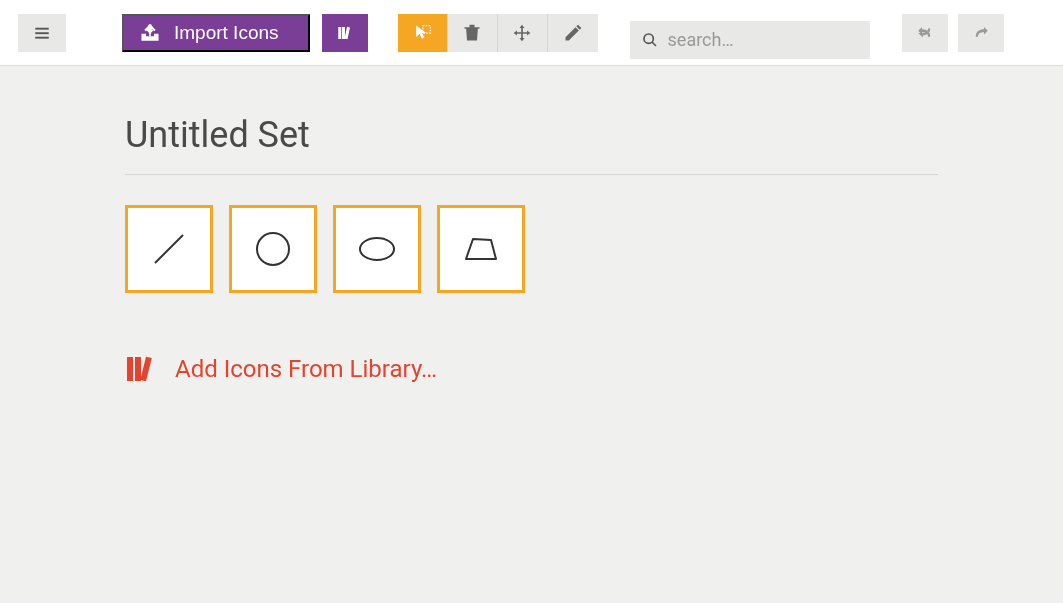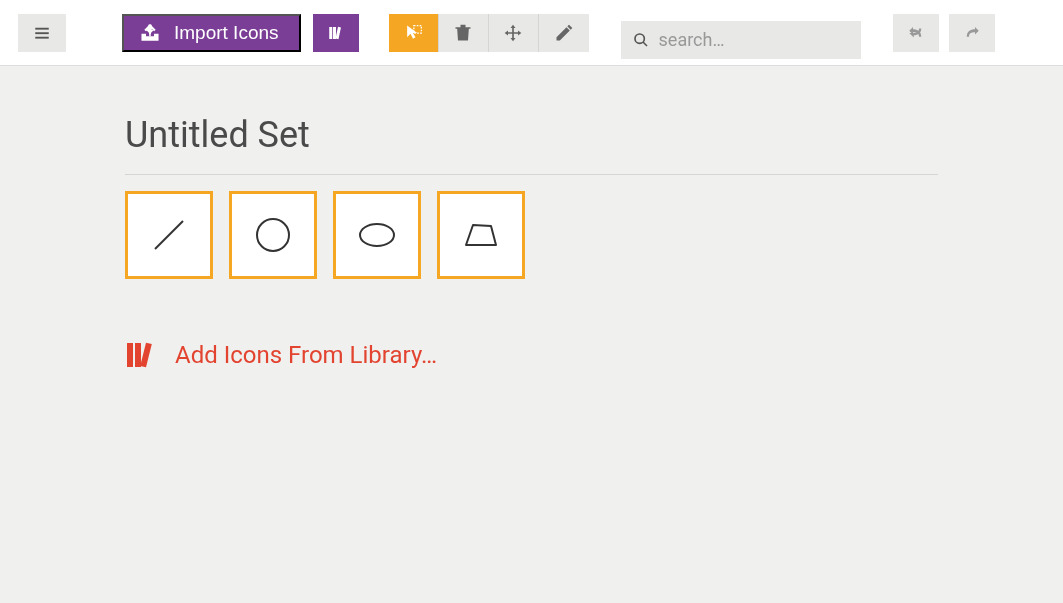--- a/index.html
+++ b/index.html
@@ -34,21 +34,21 @@
       width: 48px;
       height: 38px;
       margin-right: 56px;
     }
     .hamburger-btn svg { width: 18px; height: 18px; }
     .import-btn {
       background: #7a3e96;
       color: #fff;
       font-size: 19px;
       font-weight: 400;
-      padding: 0 20px 0 16px;
+      padding: 0 29px 0 16px;
       display: inline-flex;
       align-items: center;
       gap: 14px;
       height: 38px;
     }
     .import-btn svg { width: 20px; height: 20px; }
     .library-toggle-btn {
       background: #7a3e96;
       width: 46px;
       height: 38px;
@@ -106,21 +106,21 @@
     .undo-redo svg { width: 18px; height: 18px; }
     .main {
       padding: 48px 125px 0 125px;
     }
     .set-title {
       font-size: 36px;
       font-weight: 400;
       color: #4a4a4a;
       padding-bottom: 18px;
       border-bottom: 1px solid #d5d5d3;
-      margin-bottom: 16px;
+      margin-bottom: 30px;
     }
     .icon-grid {
       display: flex;
       gap: 16px;
       margin-bottom: 62px;
     }
     .icon-cell {
       width: 88px;
       height: 88px;
       background: #fff;

